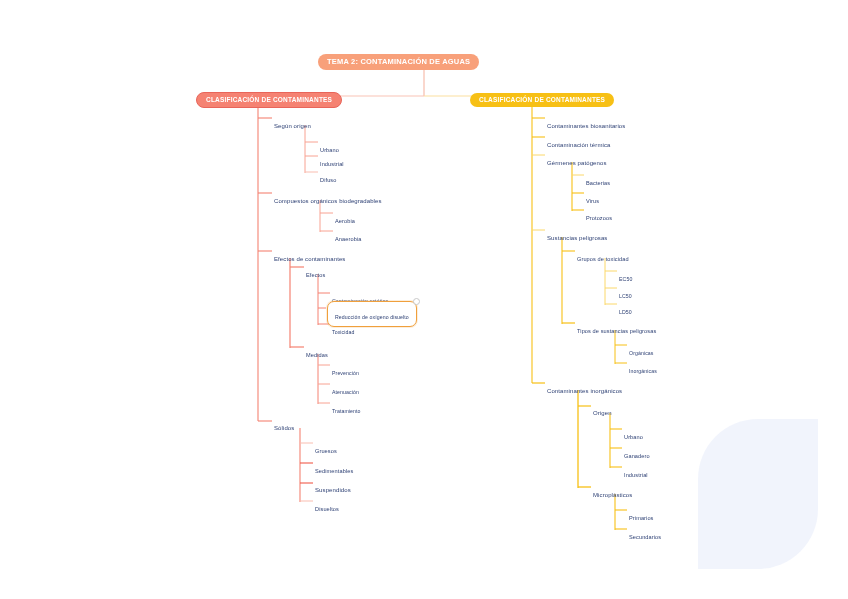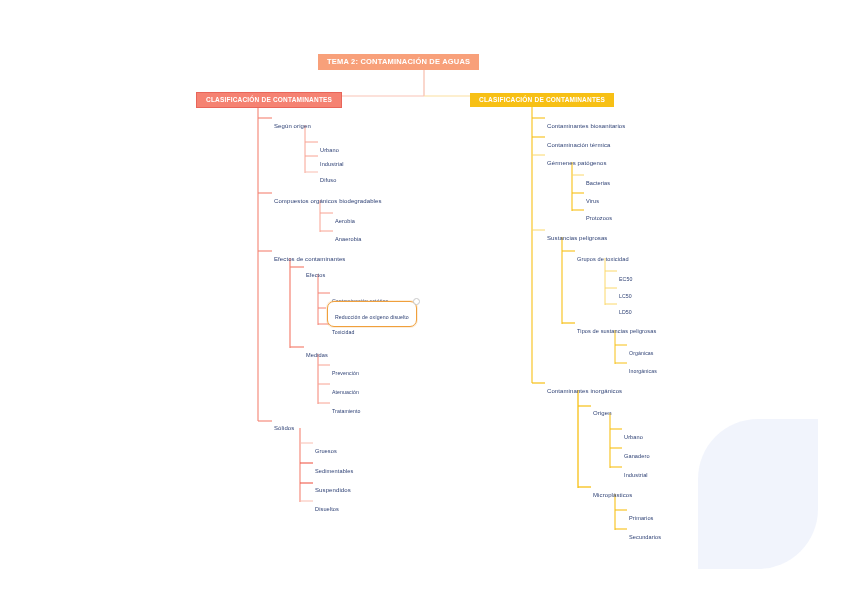--- a/index.html
+++ b/index.html
@@ -28,21 +28,21 @@
 
   
   .node{
     position:absolute;
     white-space:nowrap;
     z-index:3;
   }
   .pill{
     display:inline-block;
     padding:3px 9px 4px;
-    border-radius:0;
+    border-radius:8px;
     color:#ffffff;
     font-weight:bold;
     letter-spacing:.2px;
   }
   .pill-root{
     background:#f8a07a;
     font-size:7.5px;
   }
   .pill-left{
     background:#f58272;

